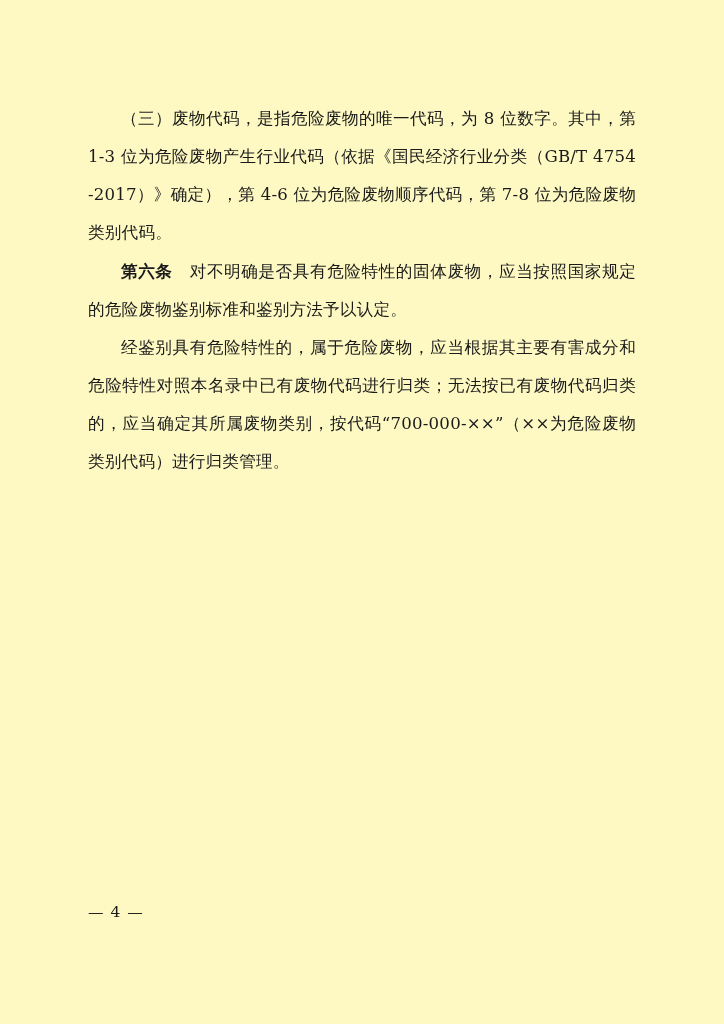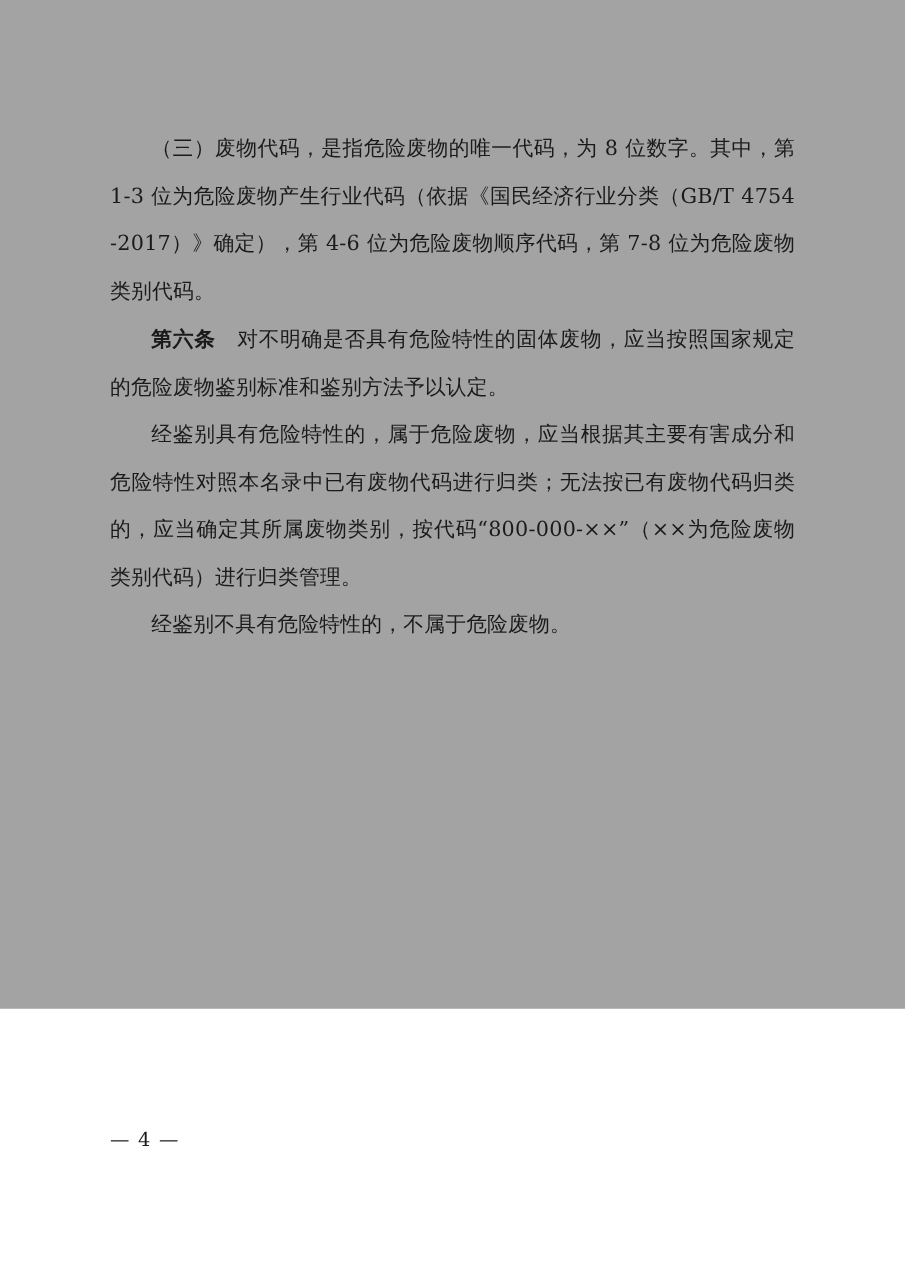--- a/index.html
+++ b/index.html
@@ -13,22 +13,22 @@
     position: relative;
     font-family: "DejaVu Serif", "Liberation Serif", serif;
     color: #1a1a1a;
     overflow: hidden;
   }
   .page {
     position: absolute;
     left: 0;
     top: 0;
     width: 724px;
-    height: 807px;
-    background: #a3a3a3;
+    height: 1024px;
+    background: #fef9c3;
   }
   .content {
     position: absolute;
     left: 88px;
     top: 100px;
     width: 548px;
   }
   .para {
     font-size: 16.6px;
     line-height: 38px;
@@ -70,26 +70,23 @@
     <p class="para indent">
       <span>（三）废物代码，是指危险废物的唯一代码，为 8 位数字。其中，第 1-3 位为危险废物产生行业代码（依据《国民经济行业分类（GB/T 4754-2017）》确定），第 4-6 位为危险废物顺序代码，第 7-8 位为危险废物类别代码。</span>
     </p>
 
 
     <p class="para indent">
       <span class="bold-lead">第六条</span><span>　对不明确是否具有危险特性的固体废物，应当按照国家规定的危险废物鉴别标准和鉴别方法予以认定。</span>
     </p>
 
     <p class="para indent">
-      <span>经鉴别具有危险特性的，属于危险废物，应当根据其主要有害成分和危险特性对照本名录中已有废物代码进行归类；无法按已有废物代码归类的，应当确定其所属废物类别，按代码“800-000-××”（××为危险废物类别代码）进行归类管理。</span>
+      <span>经鉴别具有危险特性的，属于危险废物，应当根据其主要有害成分和危险特性对照本名录中已有废物代码进行归类；无法按已有废物代码归类的，应当确定其所属废物类别，按代码“700-000-××”（××为危险废物类别代码）进行归类管理。</span>
     </p>
 
-    <p class="para indent">
-      <span>经鉴别不具有危险特性的，不属于危险废物。</span>
-    </p>
 
 
 
   </div>
 
   <div class="footer">
     <span class="page-num-wrap">— 4 —</span>
   </div>
 </div>
 

